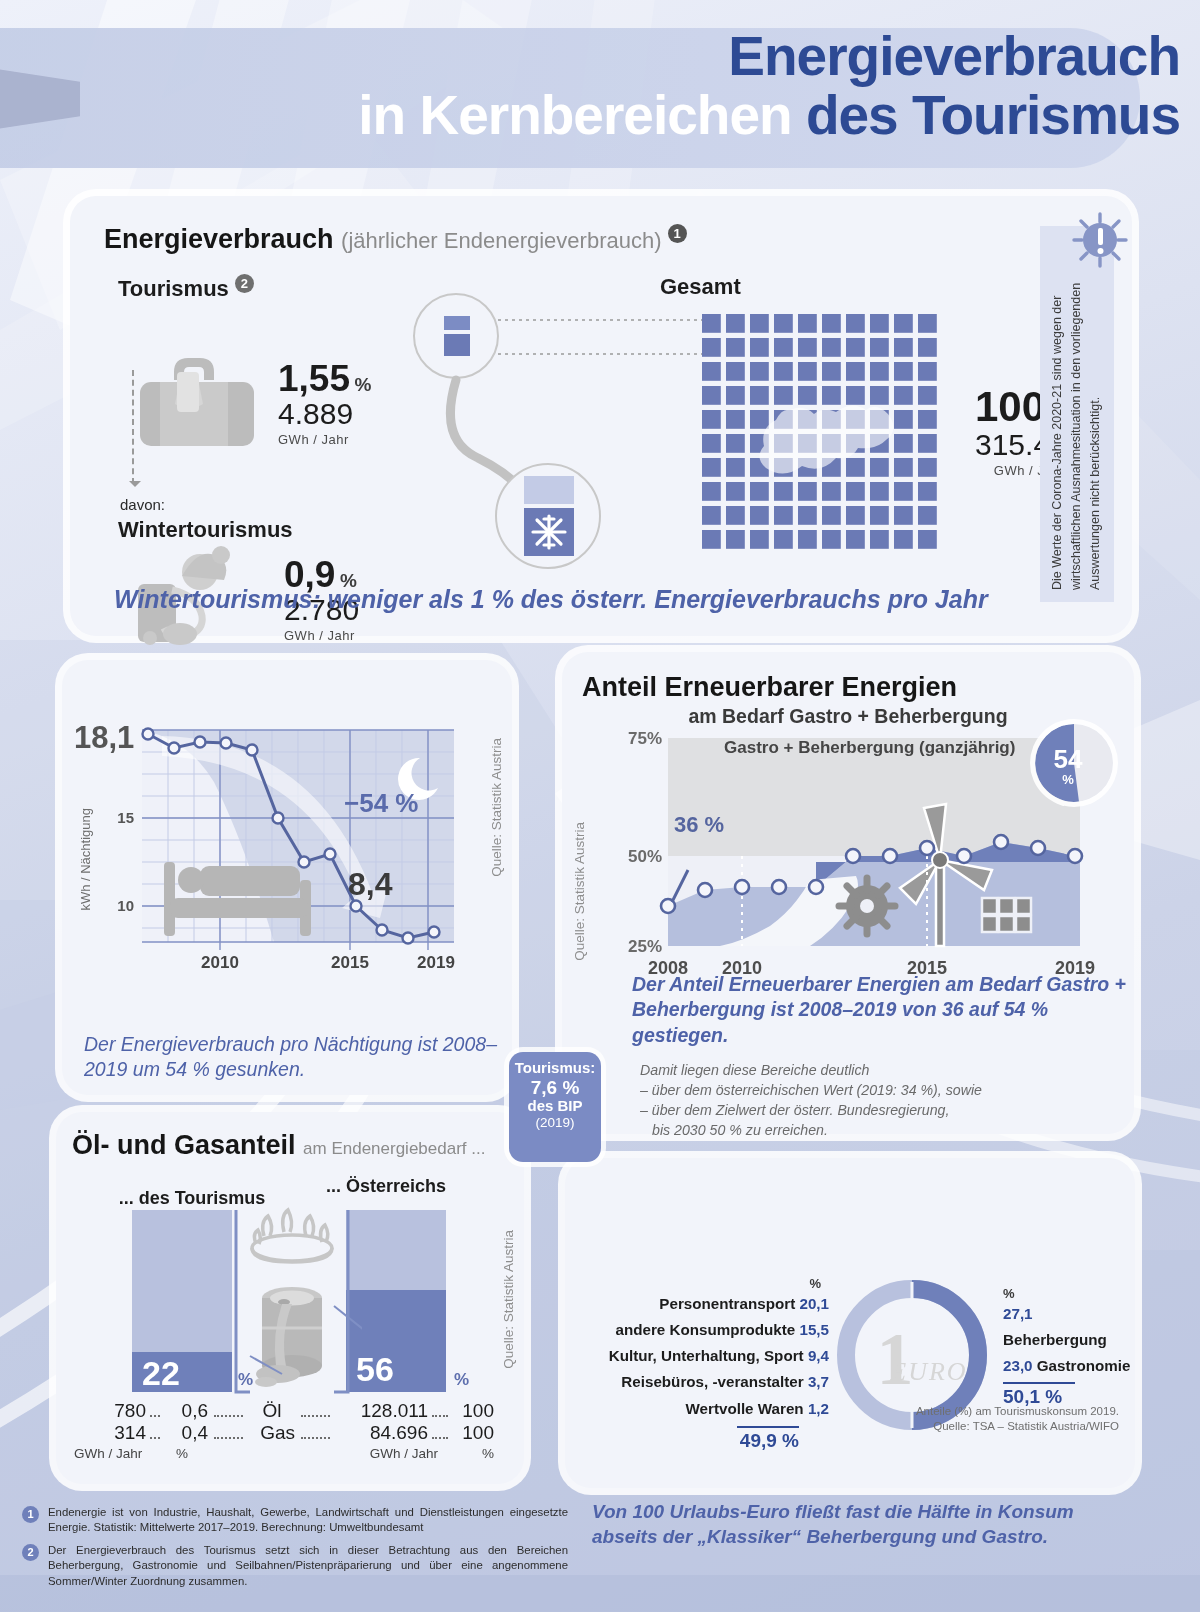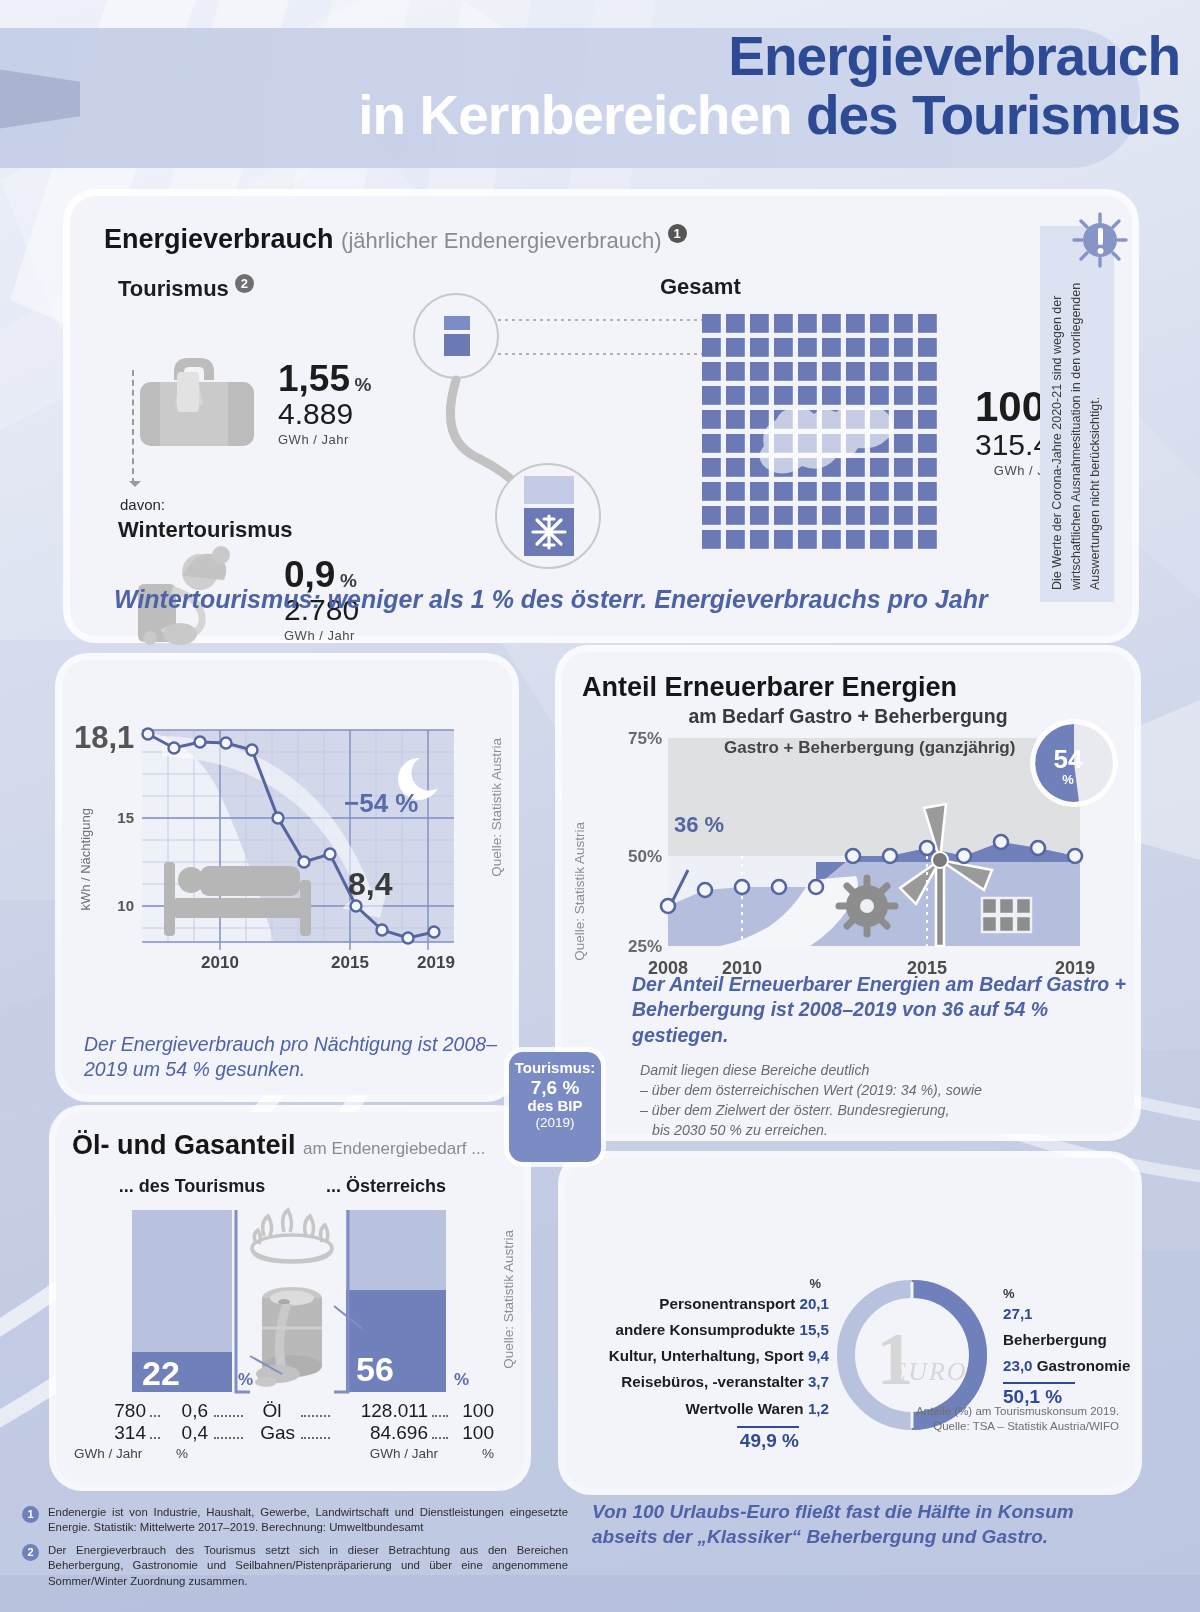--- a/index.html
+++ b/index.html
@@ -590,21 +590,21 @@
 </div>
 
 <div class="card" id="card4">
  <div class="inner">
   <h2 class="panel-title c4-title">
     <span>Öl- und Gasanteil</span>
     <span class="sub-grey" style="font-size:17px">am Endenergiebedarf ...</span>
   </h2>
   <div class="src-lbl" style="right:8px;top:118px;">Quelle: Statistik Austria</div>
 
-  <div class="colhdr" style="position:absolute;left:56px;top:64px;width:160px;">... des Tourismus</div>
+  <div class="colhdr" style="position:absolute;left:56px;top:76px;width:160px;">... des Tourismus</div>
   <div class="colhdr" style="position:absolute;left:250px;top:64px;width:160px;">... Österreichs</div>
 
   <div class="bar-out" style="left:76px;top:98px;height:182px;"></div>
   <div class="bar-in" style="left:76px;top:98px;height:40px;top:240px;"></div>
   <div class="bar-val" style="left:86px;top:242px;">22</div>
   <div class="pct-s" style="position:absolute;left:182px;top:258px;">%</div>
 
   <div class="bar-out" style="left:290px;top:98px;height:182px;"></div>
   <div class="bar-in" style="left:290px;top:178px;height:102px;"></div>
   <div class="bar-val" style="left:300px;top:238px;">56</div>

